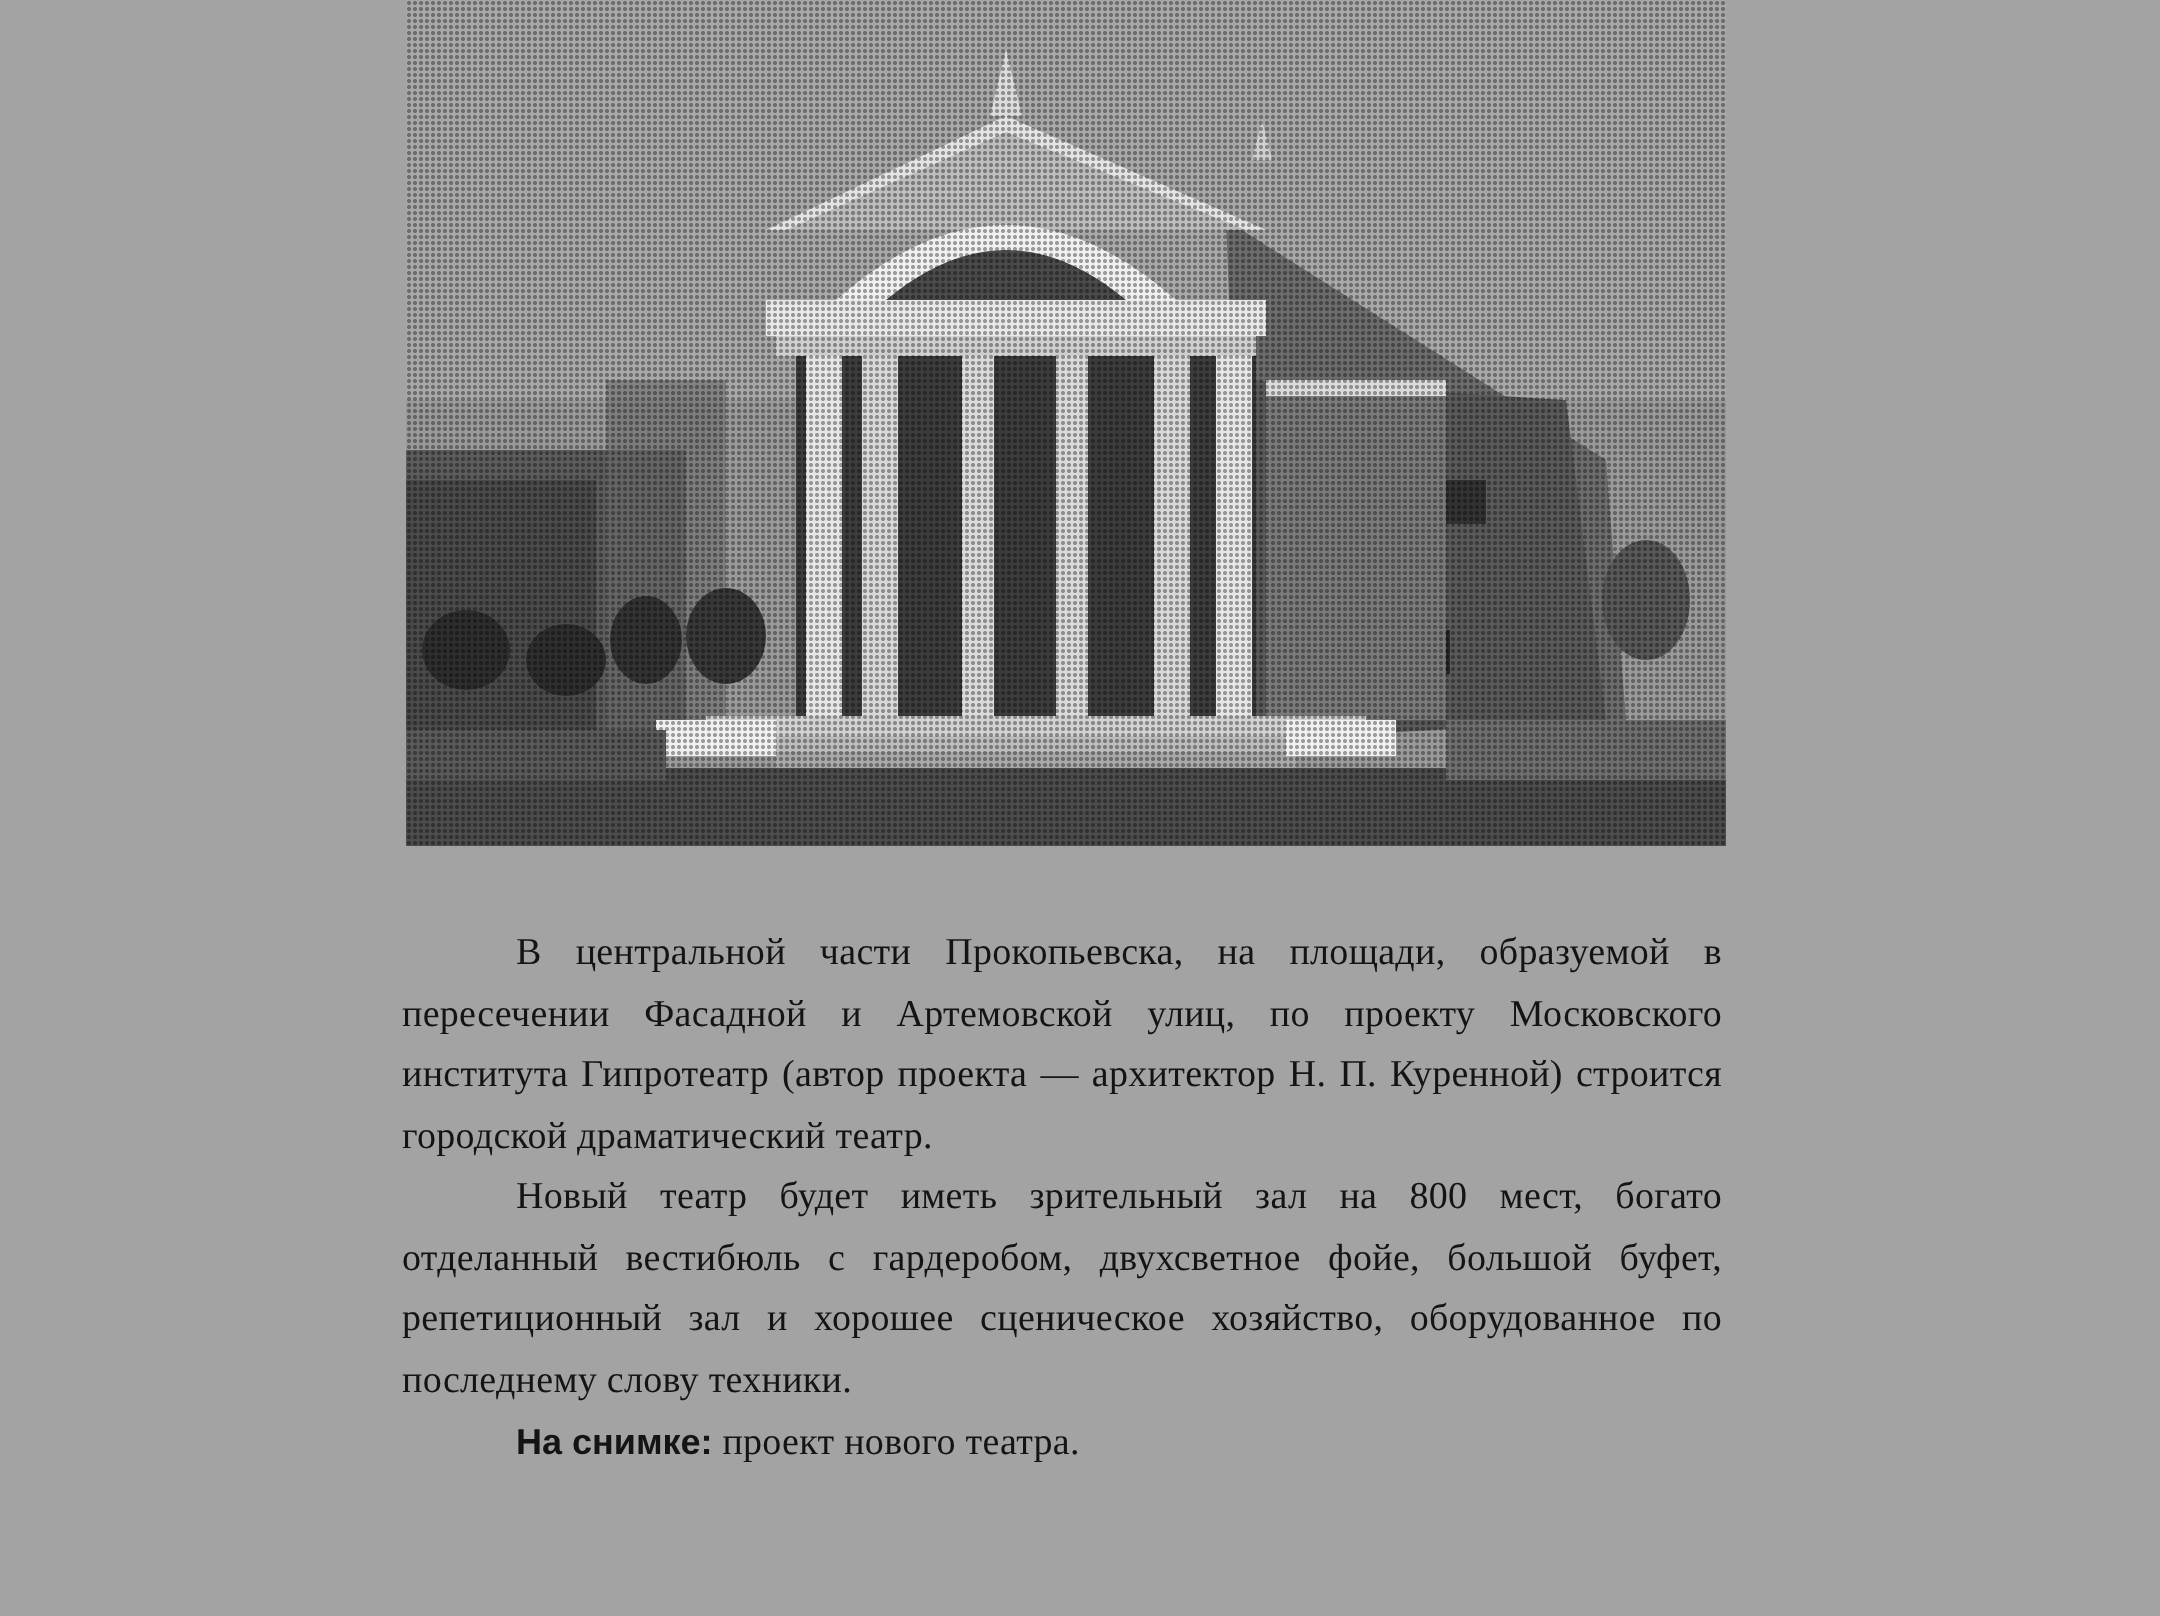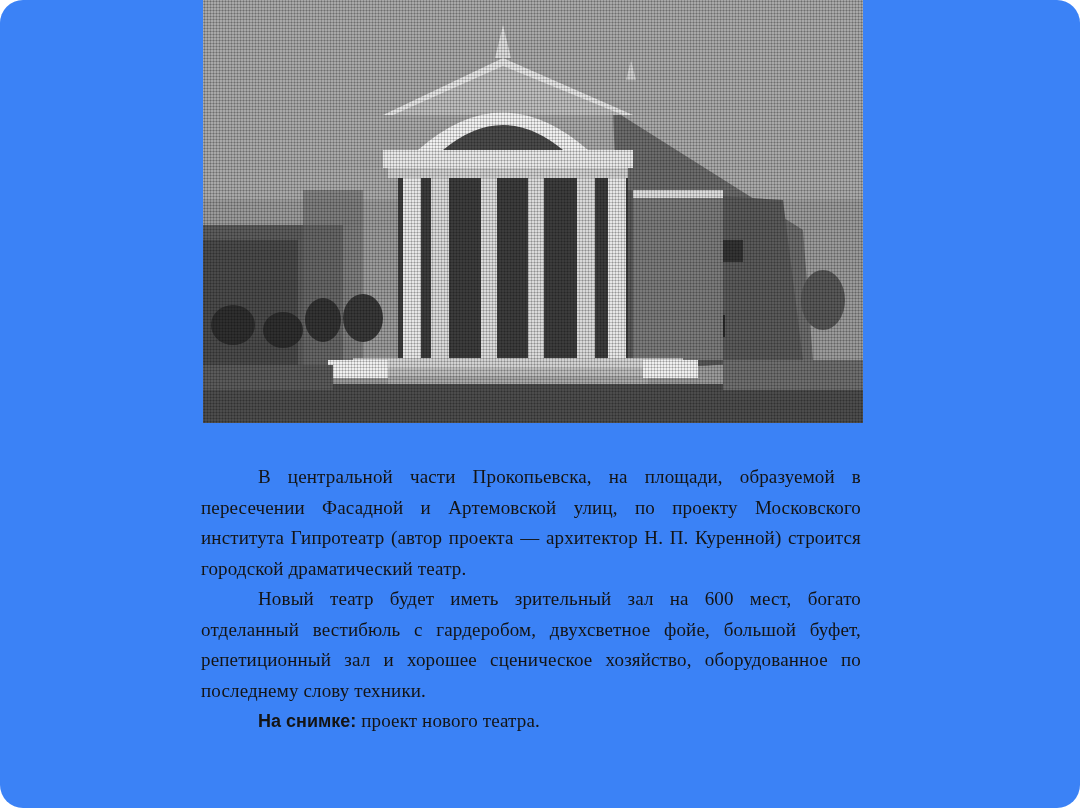--- a/index.html
+++ b/index.html
@@ -12,22 +12,21 @@
       height: 808px;
       position: relative;
       overflow: hidden;
       font-family: "Liberation Serif", "DejaVu Serif", serif;
       color: #1a1a1a;
     }
     .page {
       position: absolute;
       left: 0; top: 0;
       width: 1080px; height: 808px;
-      background: #3b82f6;
-      border-radius: 23px;
+      background: #a3a3a3;
     }
     
     .photo {
       position: absolute;
       left: 203px;
       top: 0px;
       width: 660px;
       height: 423px;
       overflow: hidden;
       background-color: #8a8a8a;
@@ -138,17 +137,17 @@
       <rect x="0" y="365" width="130" height="25" fill="#5a5a5a"></rect>
       <rect x="520" y="360" width="140" height="30" fill="#6e6e6e"></rect>
 
       <ellipse cx="620" cy="300" rx="22" ry="30" fill="#585858"></ellipse>
     </svg>
     <div class="halftone"></div>
   </div>
 
   <div class="article">
     <p class="para">В центральной части Прокопьевска, на площади, образуемой в пересечении Фасадной и Артемовской улиц, по проекту Московского института Гипротеатр (автор проекта — архитектор Н. П. Куренной) строится городской драматический театр.</p>
-    <p class="para">Новый театр будет иметь зрительный зал на 600 мест, богато отделанный вестибюль с гардеробом, двухсветное фойе, большой буфет, репетиционный зал и хорошее сценическое хозяйство, оборудованное по последнему слову техники.</p>
+    <p class="para">Новый театр будет иметь зрительный зал на 800 мест, богато отделанный вестибюль с гардеробом, двухсветное фойе, большой буфет, репетиционный зал и хорошее сценическое хозяйство, оборудованное по последнему слову техники.</p>
     <p class="caption"><span class="caption-label">На снимке:</span><span> проект нового театра.</span></p>
   </div>
 
 </div>
 
 </body></html>

